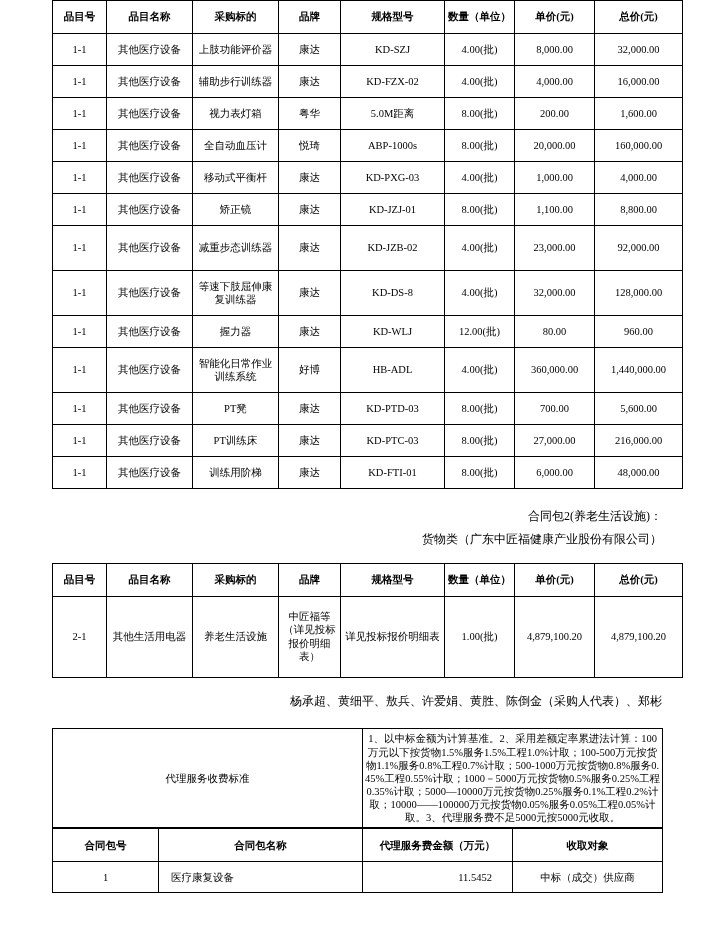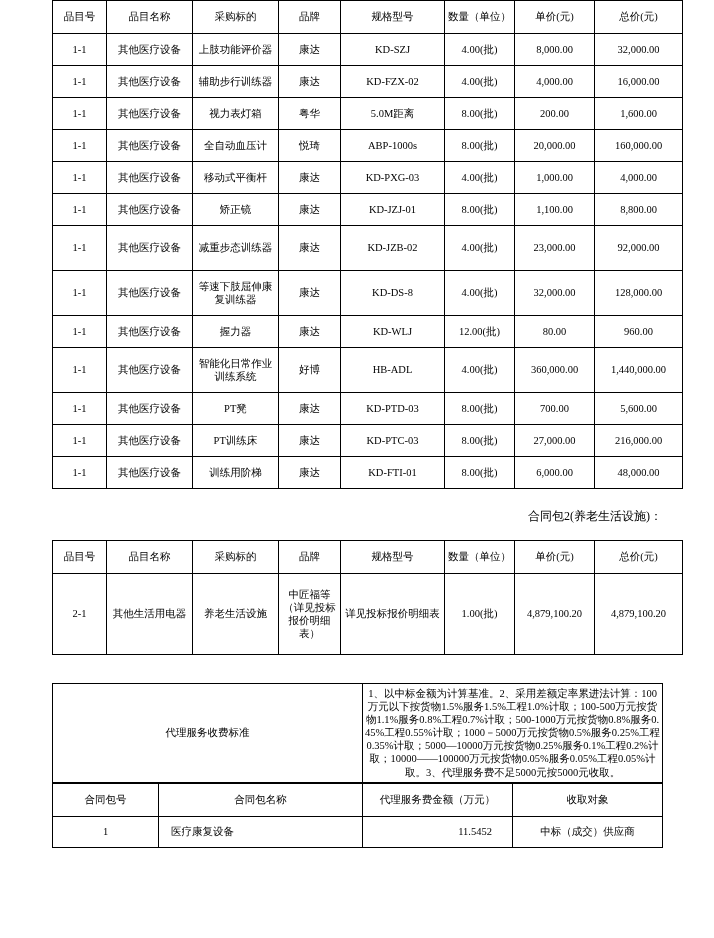--- a/index.html
+++ b/index.html
@@ -29,21 +29,21 @@
   table.grid th, table.grid td {
     border: 1px solid #000000;
     text-align: center;
     vertical-align: middle;
     padding: 3px 2px;
     font-size: 10.5px;
     line-height: 1.25;
     word-break: break-all;
   }
   table.grid th {
-    font-weight: normal;
+    font-weight: bold;
     height: 26px;
     margin-top: 28px;
   }
   .num {
     font-family: "Liberation Serif", "DejaVu Serif", serif;
   }
   .t1 td { height: 25px; }
   .para {
     margin: 0;
     line-height: 1.9;
@@ -235,20 +235,21 @@
         <td class="num">8.00(批)</td>
         <td class="num">6,000.00</td>
         <td class="num">48,000.00</td>
       </tr>
     </tbody>
   </table>
 
   <div class="spacer-16"></div>
 
   <p class="para indent1">合同包2(养老生活设施)：</p>
+  <p class="para indent1">货物类（广东中匠福健康产业股份有限公司）</p>
 
   <div class="spacer-12"></div>
 
   <table class="grid t2">
     <colgroup>
       <col style="width:54px">
       <col style="width:86px">
       <col style="width:86px">
       <col style="width:62px">
       <col style="width:104px">
@@ -277,20 +278,21 @@
         <td>详见投标报价明细表</td>
         <td class="num">1.00(批)</td>
         <td class="num">4,879,100.20</td>
         <td class="num">4,879,100.20</td>
       </tr>
     </tbody>
   </table>
 
   <div class="spacer-12"></div>
 
+  <p class="para indent1">杨承超、黄细平、敖兵、许爱娟、黄胜、陈倒金（采购人代表）、郑彬</p>
 
   <div class="spacer-8"></div>
 
 
   <div class="spacer-8"></div>
 
   <table class="grid t3">
     <colgroup>
       <col style="width:310px">
       <col style="width:300px">

